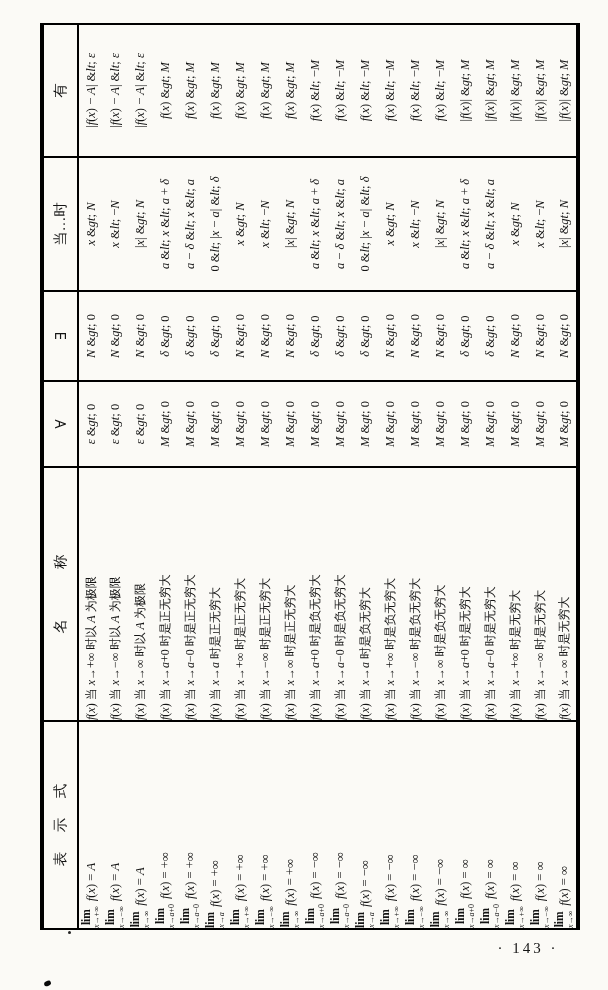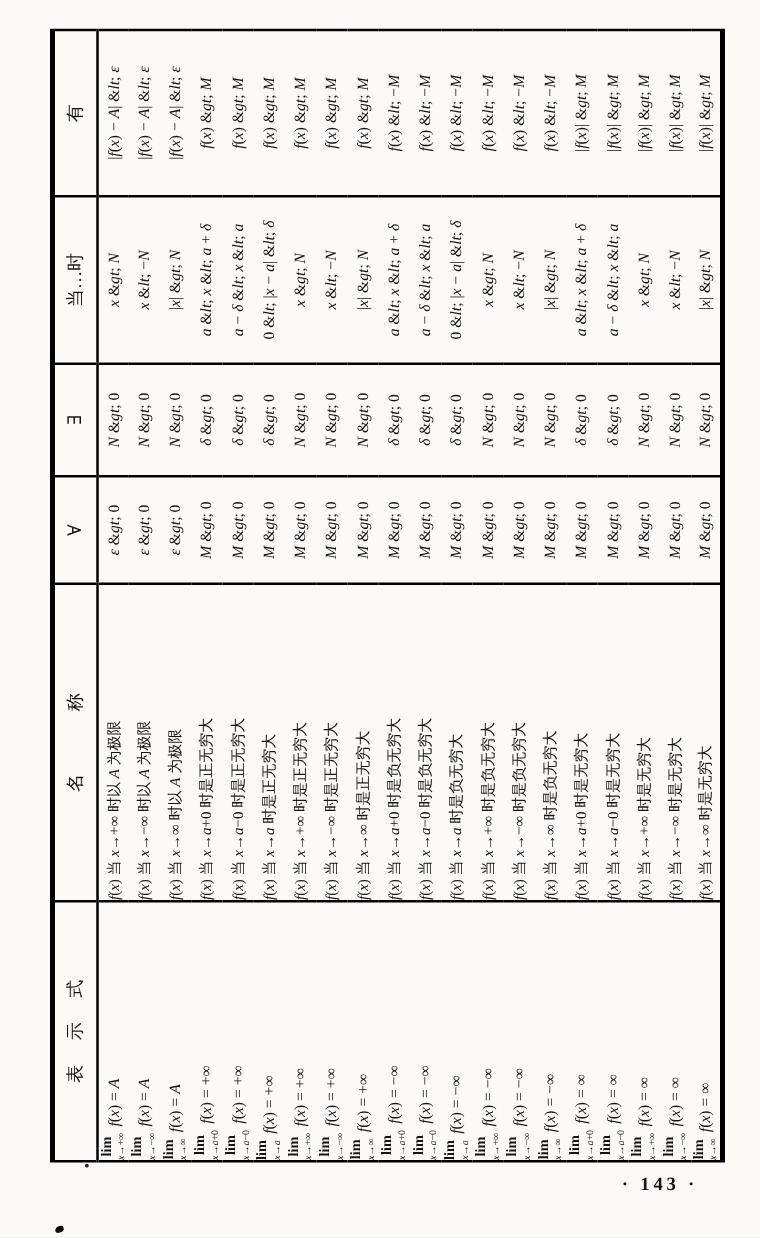--- a/index.html
+++ b/index.html
@@ -72,21 +72,21 @@
   .lim .sub{font-size:8px;margin-top:1px;}
   .expr{font-size:12.5px;}
   td.c-name{padding-left:6px;font-size:12px;}
   td.c-math{text-align:center;}
   i{font-style:italic;}
   .page-number{
     position:absolute;
     left:488px;top:940px;
     width:80px;
     font-size:15px;
-    font-weight:bold;
+    font-weight:normal;
     letter-spacing:3px;
     text-align:center;
   }
   .speck-a{
     position:absolute;left:44px;top:981px;
     width:7px;height:5px;background:#0a0a0a;
     border-radius:60% 40% 50% 50%;
     transform:rotate(-20deg);
   }
   .speck-b{

